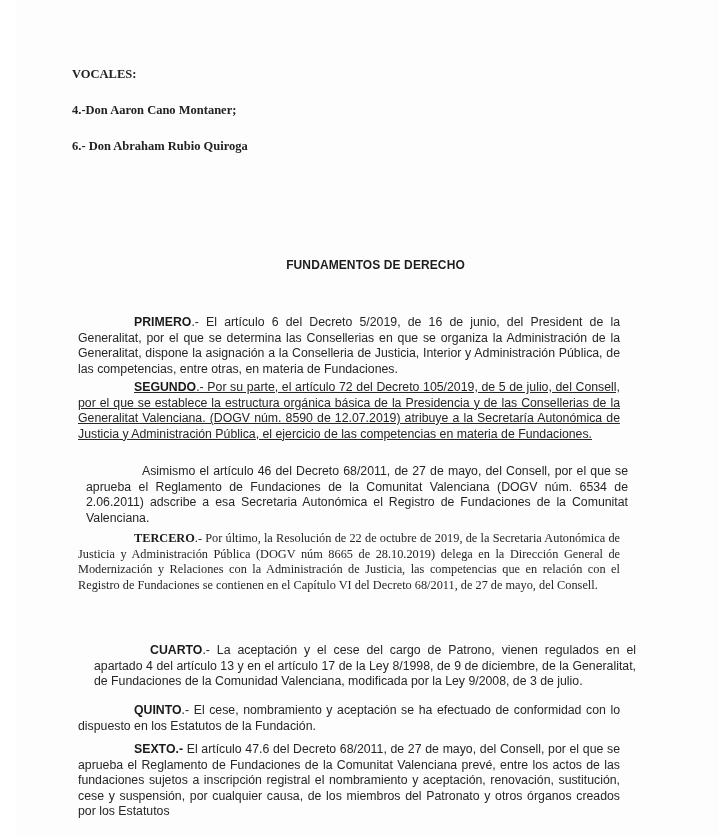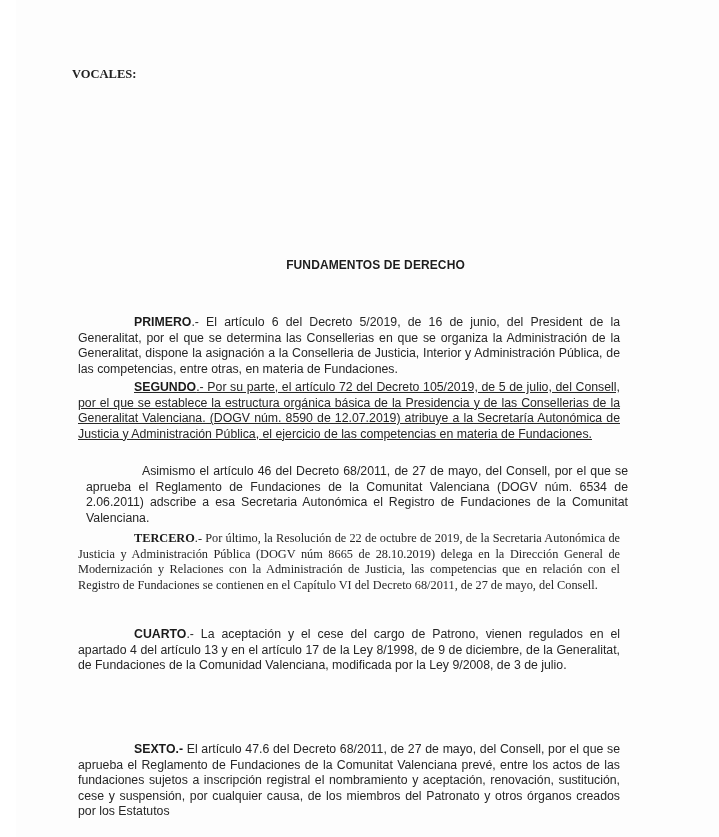--- a/index.html
+++ b/index.html
@@ -70,30 +70,33 @@
     .p6 { top: 703px; }
     .p7 { top: 742px; }
   </style>
 </head>
 <body>
 
 <div class="page">
 
   <div class="vocales">
     <div class="line">VOCALES:</div>
+    <div class="line">4.-Don Aaron Cano Montaner;</div>
+    <div class="line">6.- Don Abraham Rubio Quiroga</div>
   </div>
 
   <div class="heading">FUNDAMENTOS DE DERECHO</div>
 
   <p class="para p1" style="margin:0"><span class="label">PRIMERO</span><span>.- El artículo 6 del Decreto 5/2019, de 16 de junio, del President de la Generalitat, por el que se determina las Consellerias en que se organiza la Administración de la Generalitat, dispone la asignación a la Conselleria de Justicia, Interior y Administración Pública, de las competencias, entre otras, en materia de Fundaciones.</span></p>
 
   <p class="para p2" style="margin:0"><span class="label">SEGUNDO</span><span>.- Por su parte, el artículo 72 del Decreto 105/2019, de 5 de julio, del Consell, por el que se establece la estructura orgánica básica de la Presidencia y de las Consellerias de la Generalitat Valenciana. (DOGV núm. 8590 de 12.07.2019) atribuye a la Secretaría Autonómica de Justicia y Administración Pública, el ejercicio de las competencias en materia de Fundaciones.</span></p>
 
   <p class="para p3" style="margin:8px"><span class="label"></span><span>Asimismo el artículo 46 del Decreto 68/2011, de 27 de mayo, del Consell, por el que se aprueba el Reglamento de Fundaciones de la Comunitat Valenciana (DOGV núm. 6534 de 2.06.2011) adscribe a esa Secretaria Autonómica el Registro de Fundaciones de la Comunitat Valenciana.</span></p>
 
   <p class="para p4" style="margin:0"><span class="label">TERCERO</span><span>.- Por último, la Resolución de 22 de octubre de 2019, de la Secretaria Autonómica de Justicia y Administración Pública (DOGV núm 8665 de 28.10.2019) delega en la Dirección General de Modernización y Relaciones con la Administración de Justicia, las competencias que en relación con el Registro de Fundaciones se contienen en el Capítulo VI del Decreto 68/2011, de 27 de mayo, del Consell.</span></p>
 
-  <p class="para p5" style="margin:0"><span class="label">CUARTO</span><span>.- La aceptación y el cese del cargo de Patrono, vienen regulados en el apartado 4 del artículo 13 y en el artículo 17 de la Ley 8/1998, de 9 de diciembre, de la Generalitat, de Fundaciones de la Comunidad Valenciana, modificada por la Ley 9/2008, de 3 de julio.</span></p>
+  <p class="para p5" style="margin:16px"><span class="label">CUARTO</span><span>.- La aceptación y el cese del cargo de Patrono, vienen regulados en el apartado 4 del artículo 13 y en el artículo 17 de la Ley 8/1998, de 9 de diciembre, de la Generalitat, de Fundaciones de la Comunidad Valenciana, modificada por la Ley 9/2008, de 3 de julio.</span></p>
 
+  <p class="para p6" style="margin:0"><span class="label">QUINTO</span><span>.- El cese, nombramiento y aceptación se ha efectuado de conformidad con lo  dispuesto en los Estatutos de la Fundación.</span></p>
 
   <p class="para p7" style="margin:0"><span class="label">SEXTO.-</span><span> El artículo 47.6 del Decreto 68/2011, de 27 de mayo, del Consell, por el que se aprueba el Reglamento de Fundaciones de la Comunitat Valenciana prevé, entre los actos de las fundaciones sujetos a inscripción registral el nombramiento y aceptación, renovación, sustitución, cese y suspensión, por cualquier causa, de los miembros del Patronato y otros órganos creados por los Estatutos</span></p>
 
 </div>
 
 </body></html>

